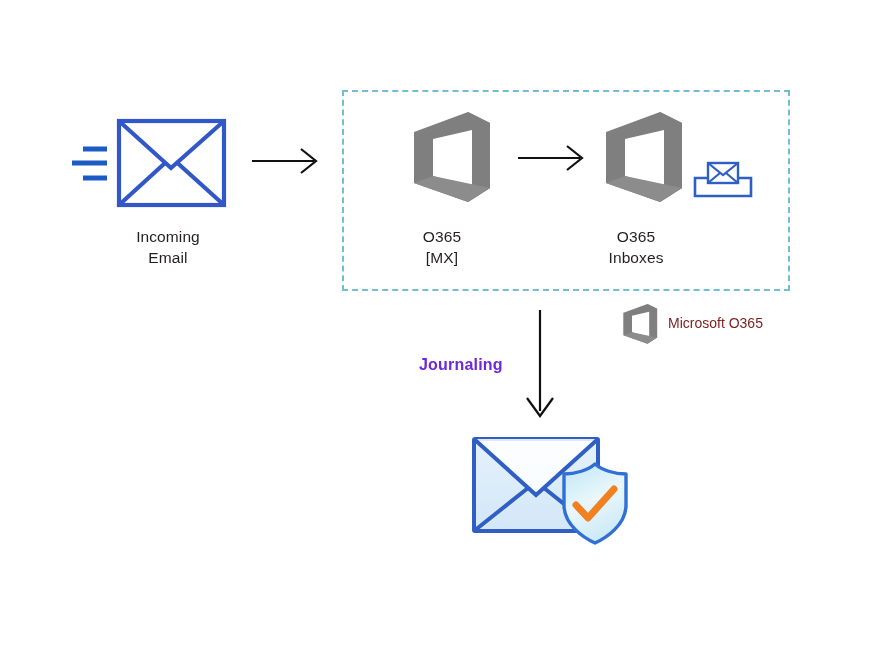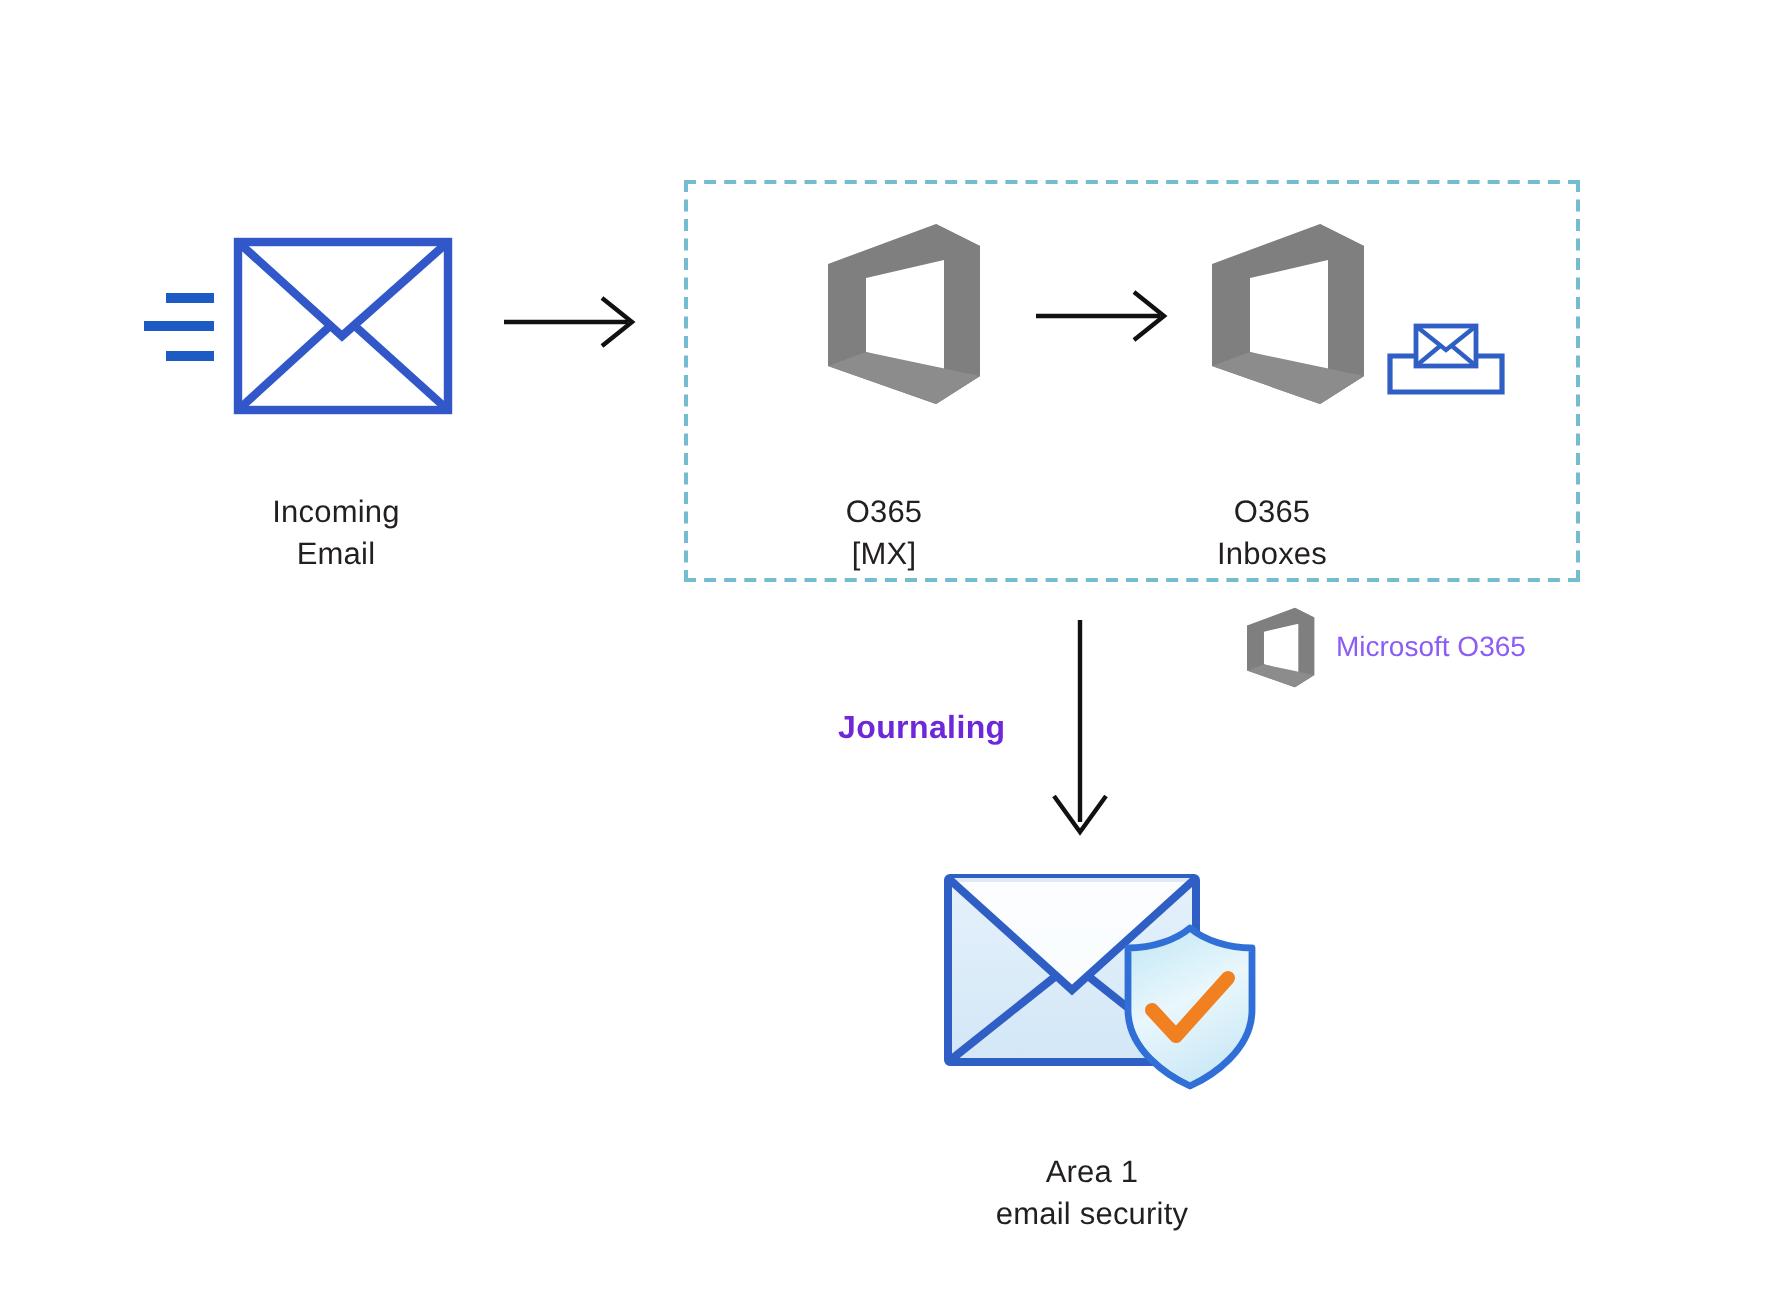--- a/index.html
+++ b/index.html
@@ -28,29 +28,28 @@
   
   .label {
     position: absolute;
     text-align: center;
     font-family: "Liberation Sans", sans-serif;
     font-size: 15.5px;
     line-height: 21px;
     color: #231f20;
     white-space: pre-line;
     letter-spacing: 0.1px;
-    margin-top: 20px;
   }
 
   .legend-label {
     position: absolute;
     font-family: "Liberation Sans", sans-serif;
     font-size: 14px;
     line-height: 18px;
-    color: #8b5cf6;
+    color: #7f1d1d;
     white-space: nowrap;
   }
 
   .journal-label {
     position: absolute;
     font-family: "Liberation Sans", sans-serif;
     font-size: 16px;
     font-weight: 600;
     color: #6d28d9;
     white-space: nowrap;
@@ -215,16 +214,14 @@
                  C 146 37 158 41 170 41
                  L 170 72
                  C 170 92 150 105 139 110
                  C 128 105 108 92 108 72 Z" transform="translate(-12,0) scale(1)" fill="none" stroke="#ffffff" stroke-width="0"></path>
 
         <path d="M108 72 L120 85 L146 56" fill="none" stroke="#f08020" stroke-width="7" stroke-linecap="round" stroke-linejoin="round"></path>
       </g>
     </svg>
   </div>
 
-  <div class="label" style="left:463px; top:556px; width:166px;">Area 1
-email security</div>
 
 </div>
 
 </body></html>

